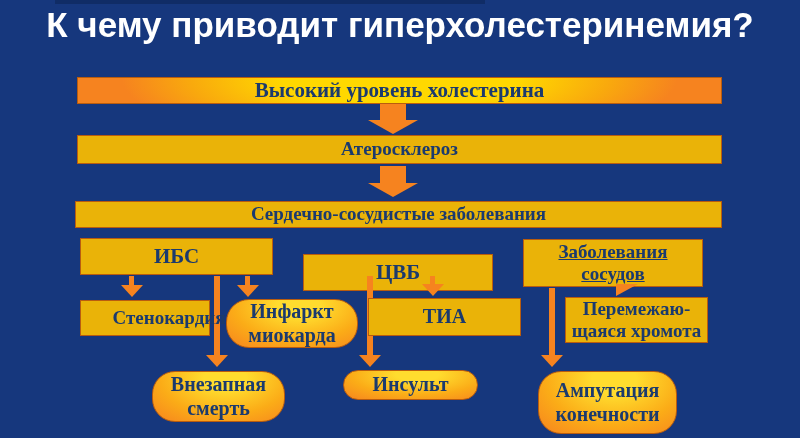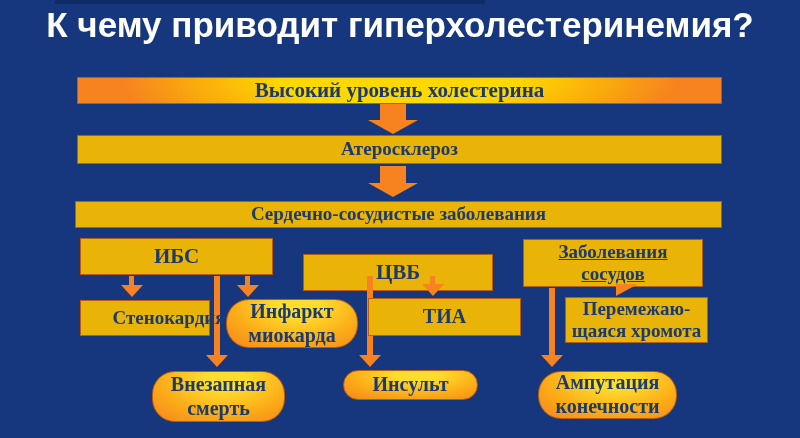--- a/index.html
+++ b/index.html
@@ -52,21 +52,21 @@
   #box-cvb{left:303px;top:254px;width:190px;height:37px;font-size:21px;}
   #box-vascular{left:523px;top:239px;width:180px;height:48px;font-size:19px;text-decoration:underline;}
 
   #box-angina{left:80px;top:300px;width:130px;height:36px;font-size:19px;padding-left:48px;}
   #box-mi{left:226px;top:299px;width:132px;height:49px;font-size:20px;}
   #box-tia{left:368px;top:298px;width:153px;height:38px;font-size:20px;}
   #box-claudication{left:565px;top:297px;width:143px;height:46px;font-size:19px;}
 
   #box-sudden{left:152px;top:371px;width:133px;height:51px;font-size:20px;}
   #box-stroke{left:343px;top:370px;width:135px;height:30px;font-size:20px;}
-  #box-amputation{left:538px;top:371px;width:139px;height:48px;font-size:20px;}
+  #box-amputation{left:538px;top:371px;width:139px;height:63px;font-size:20px;}
 
   #block-arrow-1{left:380px;top:104px;width:26px;height:16px;}
   #block-arrow-2{left:380px;top:166px;width:26px;height:17px;}
 
   #tarrow-angina{left:129px;top:276px;width:5px;height:9px;}
   #tarrow-mi{left:245px;top:276px;width:5px;height:9px;}
   #tarrow-sudden{left:214px;top:276px;width:6px;height:79px;}
   #tarrow-tia{left:430px;top:276px;width:5px;height:8px;}
   #tarrow-stroke{left:367px;top:276px;width:6px;height:79px;}
   #tarrow-amputation{left:549px;top:288px;width:6px;height:67px;}

